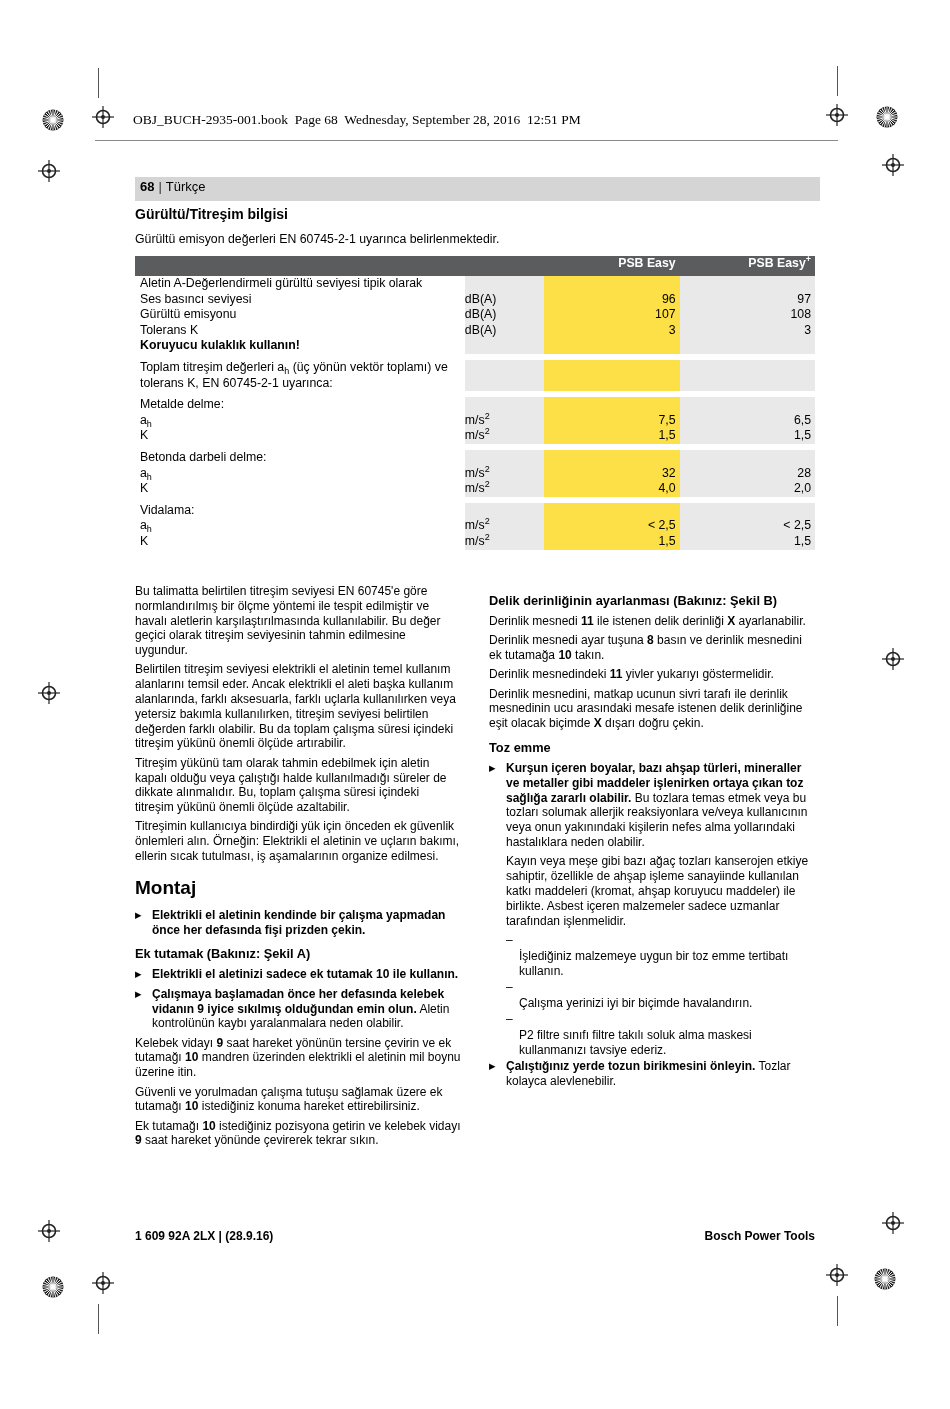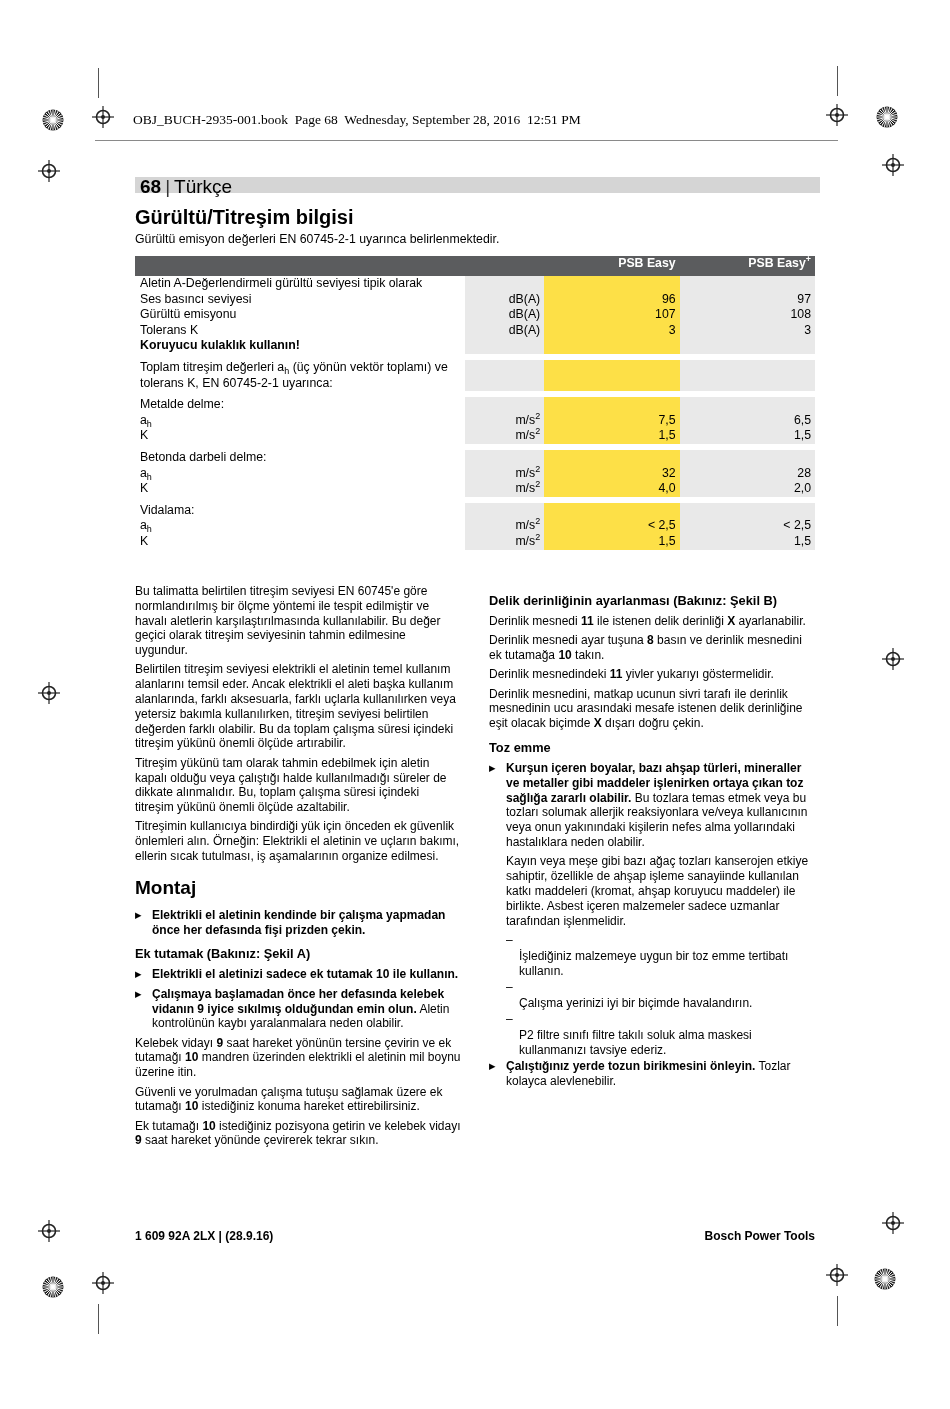--- a/index.html
+++ b/index.html
@@ -10,33 +10,33 @@
     -webkit-font-smoothing:antialiased;
   }
   .abs{position:absolute;}
   
   .mark{position:absolute;width:22px;height:22px;}
   .tick{position:absolute;background:#555;}
   
   .header-line{left:133px;top:112px;font-family:"Liberation Serif", serif;font-size:13.5px;white-space:pre;}
   .header-rule{left:95px;top:140px;width:743px;height:1px;background:#8a8a8a;}
   
-  .lang-bar{left:135px;top:177px;width:680px;height:16px;background:#d5d5d5;font-size:19px;line-height:20px;padding-left:5px;}
+  .lang-bar{left:135px;top:177px;width:680px;height:24px;background:#d5d5d5;font-size:13px;line-height:20px;padding-left:5px;}
   .lang-bar .pg{font-weight:bold;}
   .lang-bar .sep{padding:0 4px;color:#333;}
   
-  .sec-title{left:135px;top:206px;font-size:20px;font-weight:bold;}
+  .sec-title{left:135px;top:206px;font-size:14px;font-weight:bold;}
   .sec-intro{left:135px;top:232px;font-size:12.3px;}
   
   .ntable{left:135px;top:256px;width:680px;font-size:12.3px;}
   .thead{display:flex;background:#5b5c5e;color:#ffffff;font-weight:bold;height:20px;line-height:20px;}
   .trow{display:flex;}
   .c{line-height:15.6px;padding:0 4px 0 0;}
   .c1{width:330px;padding-left:5px;padding-right:6px;background:#fff;}
-  .c2{width:78px;text-align:right;background:#e9e9e9;}
+  .c2{width:78px;background:#e9e9e9;}
   .c3{width:136px;text-align:right;background:#fde047;}
   .c4{width:136px;text-align:right;background:#e9e9e9;}
   .thead .c1,.thead .c2,.thead .c3,.thead .c4{background:transparent;}
   .gap{height:6px;background:#fff;}
   .bold{font-weight:bold;}
   sub,sup{font-size:9px;line-height:0;}
   
   .col{font-size:12px;line-height:14.8px;}
   .col-left{left:135px;top:584px;width:326px;}
   .col-right{left:489px;top:584px;width:327px;}

